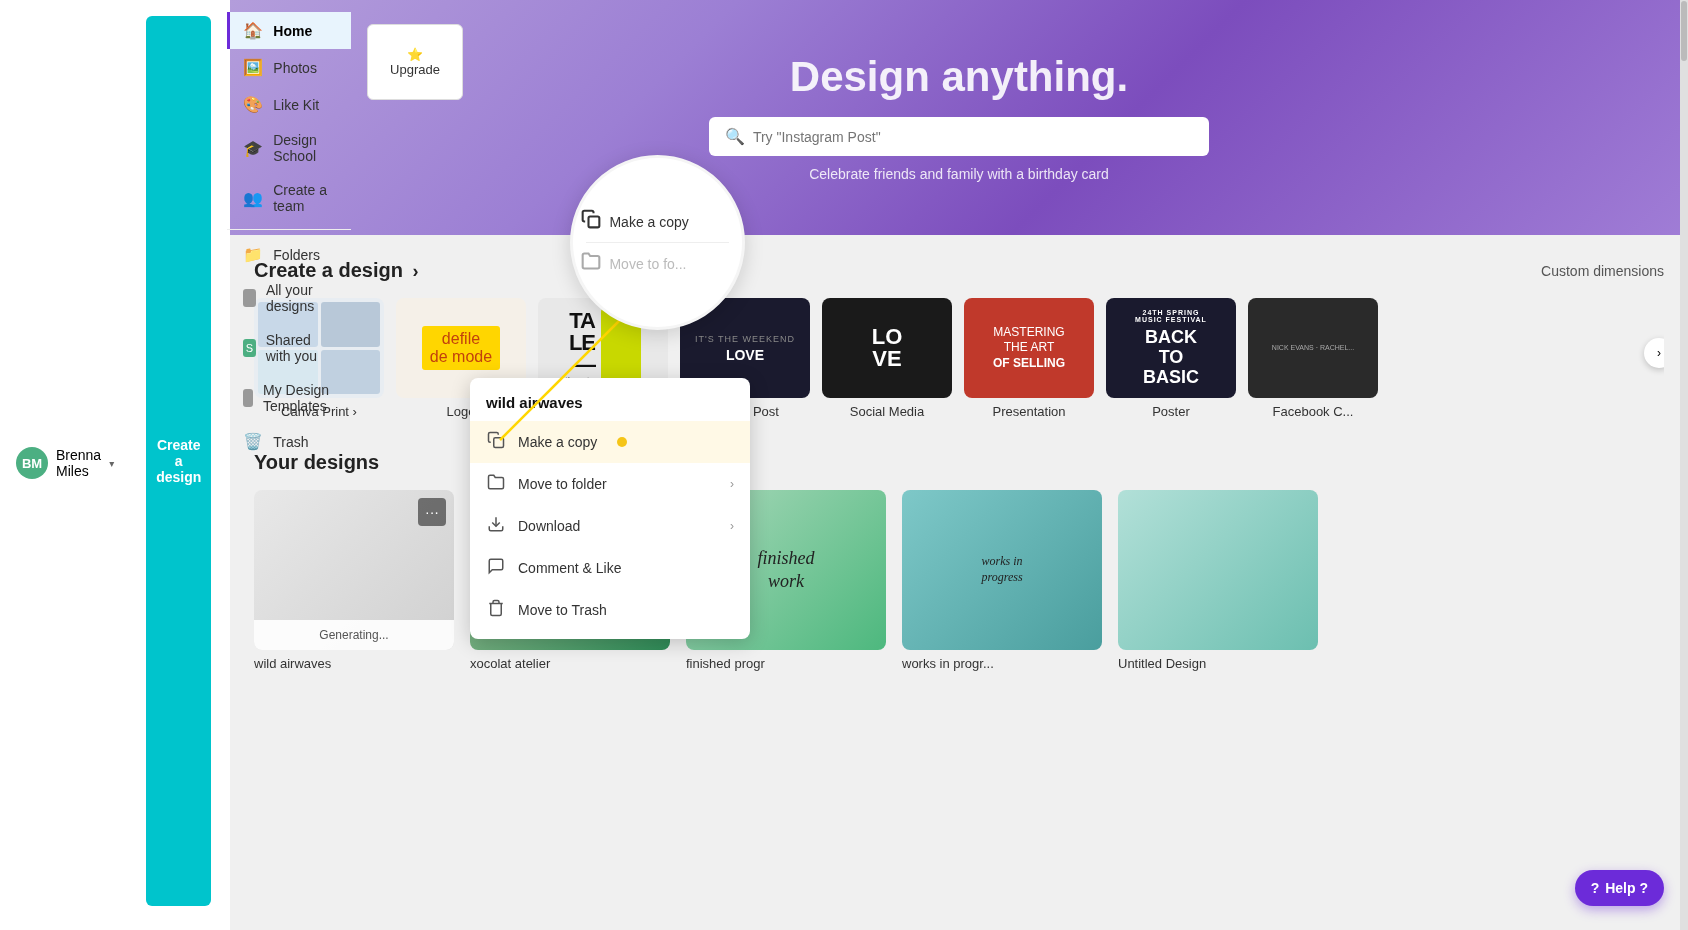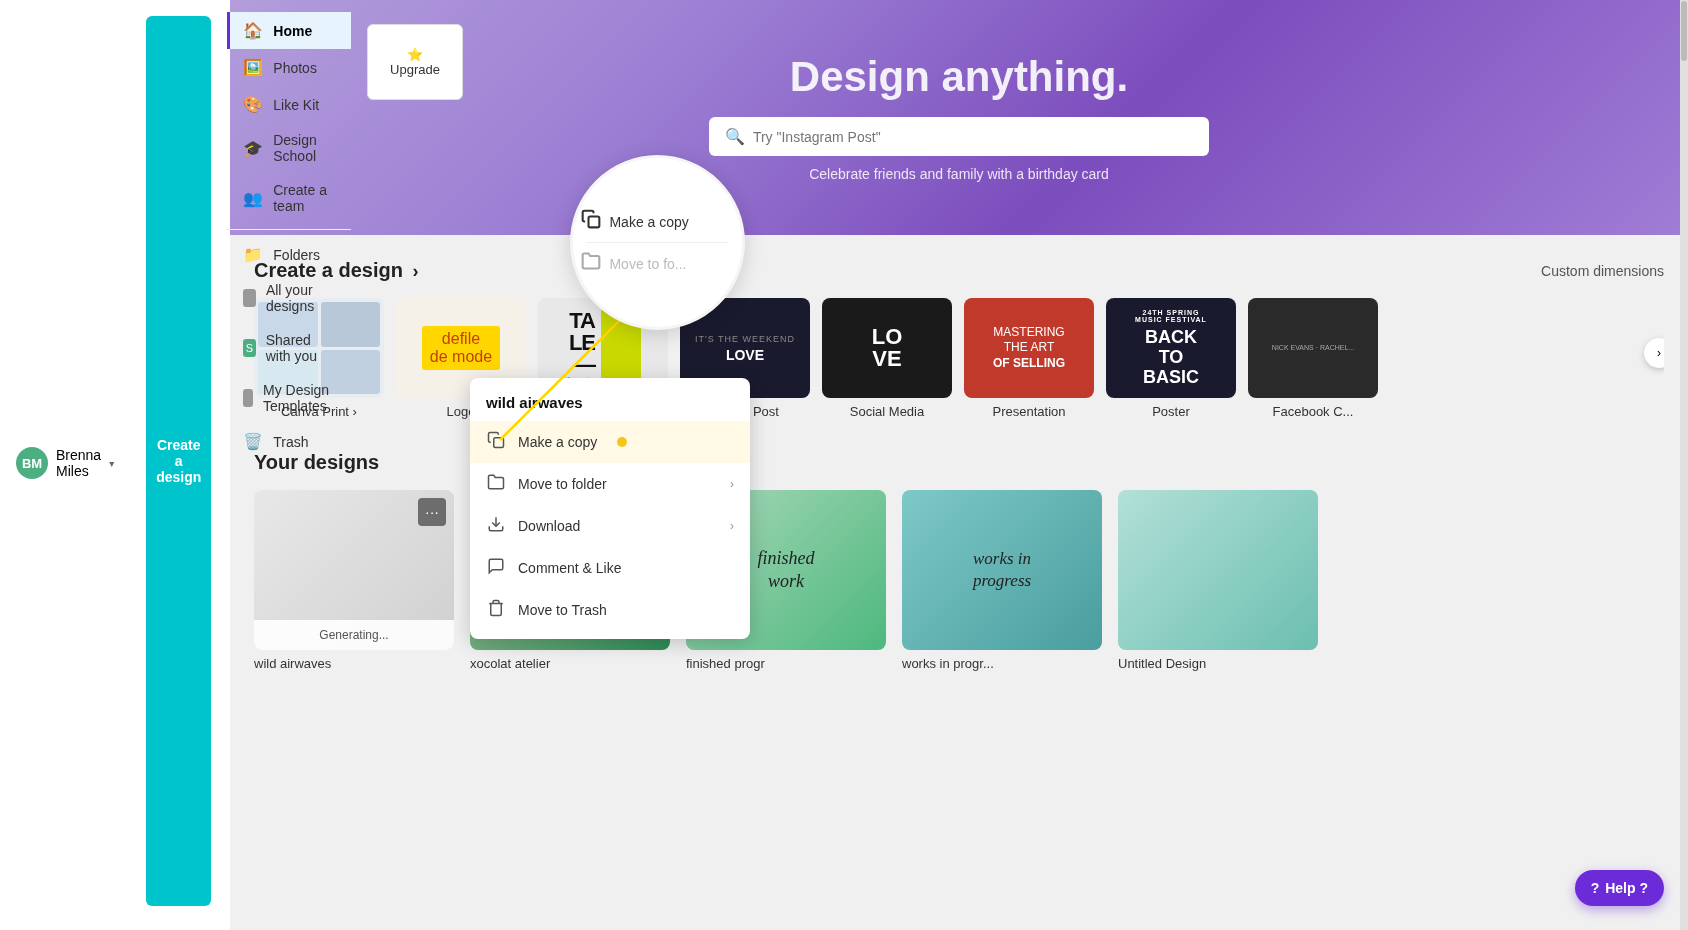--- a/index.html
+++ b/index.html
@@ -583,21 +583,21 @@
 
         <div class="design-card">
           <div class="design-thumb d3">
             <div style="font-family:cursive;color:#222;font-size:18px;text-align:center;line-height:1.3;font-style:italic;">finished<br>work</div>
           </div>
           <div class="design-title">finished progr</div>
         </div>
 
         <div class="design-card">
           <div class="design-thumb d4">
-            <div style="font-family:cursive;color:#222;font-size:17px;text-align:center;line-height:1.3;font-style:italic;">works in<br>progress</div>
+            <div style="font-family:cursive;color:#222;font-size:12px;text-align:center;line-height:1.3;font-style:italic;">works in<br>progress</div>
           </div>
           <div class="design-title">works in progr...</div>
         </div>
 
         <div class="design-card">
           <div class="design-thumb d5"></div>
           <div class="design-title">Untitled Design</div>
         </div>
 
       </div>

